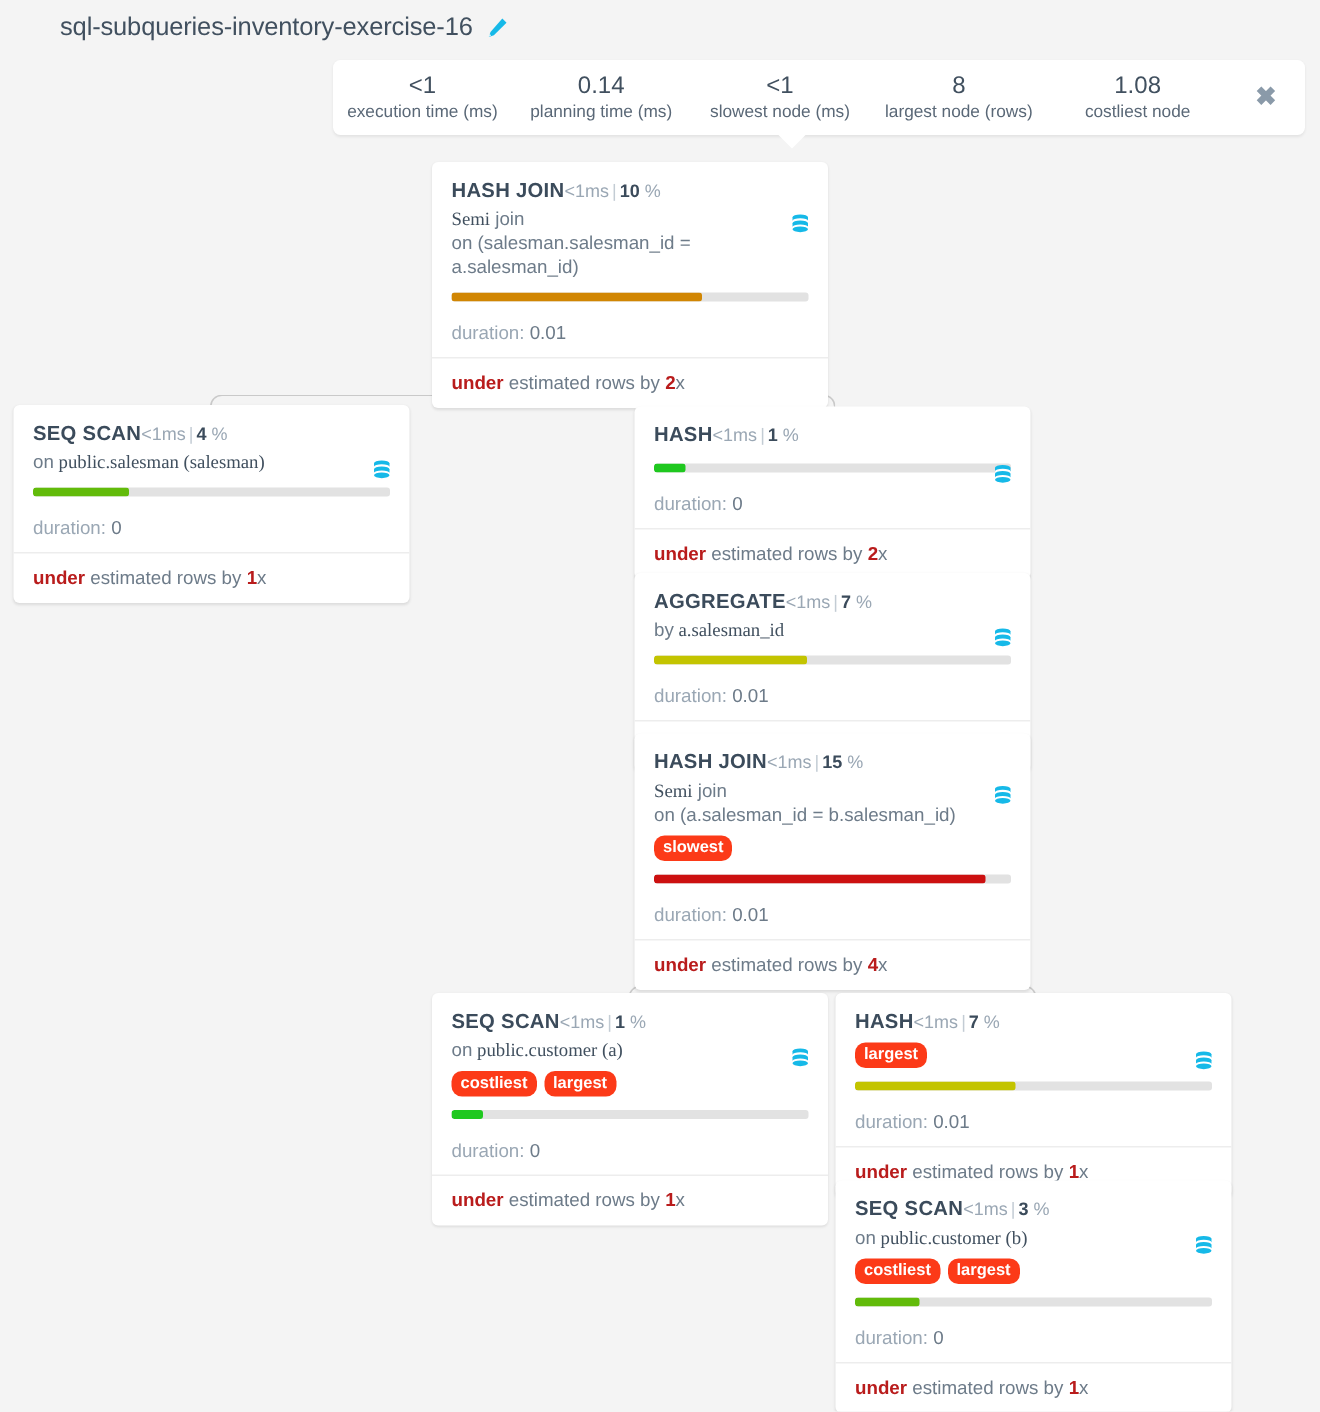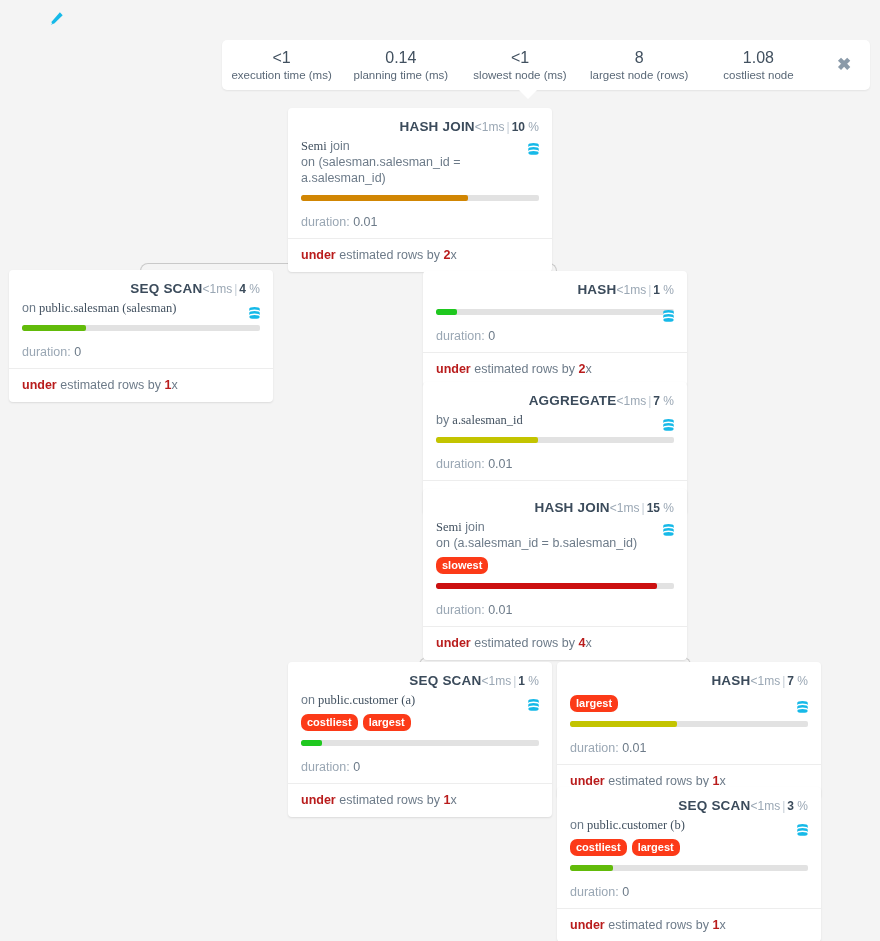--- a/index.html
+++ b/index.html
@@ -98,21 +98,21 @@
     box-sizing: border-box;
     z-index: 3;
   }
   .node-body {
     padding: 11px 13px 0 13px;
     position: relative;
   }
   .node-head {
     display: flex;
     align-items: baseline;
-    justify-content: flex-end;
+    justify-content: flex-start;
   }
   .node-type {
     font-size: 13.5px;
     font-weight: bold;
     letter-spacing: 0.2px;
     color: #3b4b5b;
   }
   .node-metrics {
     font-size: 12px;
     color: #9aa7b4;
@@ -195,20 +195,21 @@
     border-left: 1px solid #c9c9c9;
     border-right: 1px solid #c9c9c9;
     border-top: 1px solid #c9c9c9;
     border-radius: 8px 8px 0 0;
   }
 </style>
 </head>
 <body>
 
 <div id="title-row">
+  <span id="plan-title">sql-subqueries-inventory-exercise-16</span>
   <span id="edit-pencil">
     <svg width="15" height="15" viewBox="0 0 16 16" aria-hidden="true">
       <path d="M11.6 1.4 L14.6 4.4 L5.6 13.4 L2 14.6 L3.2 11 Z" fill="#16b9e8"></path>
       <path d="M2.6 12.4 L3.6 13.4 L2 14.6 Z" fill="#ffffff"></path>
     </svg>
   </span>
 </div>
 
 <div id="summary-bar">
   <div class="stat">

